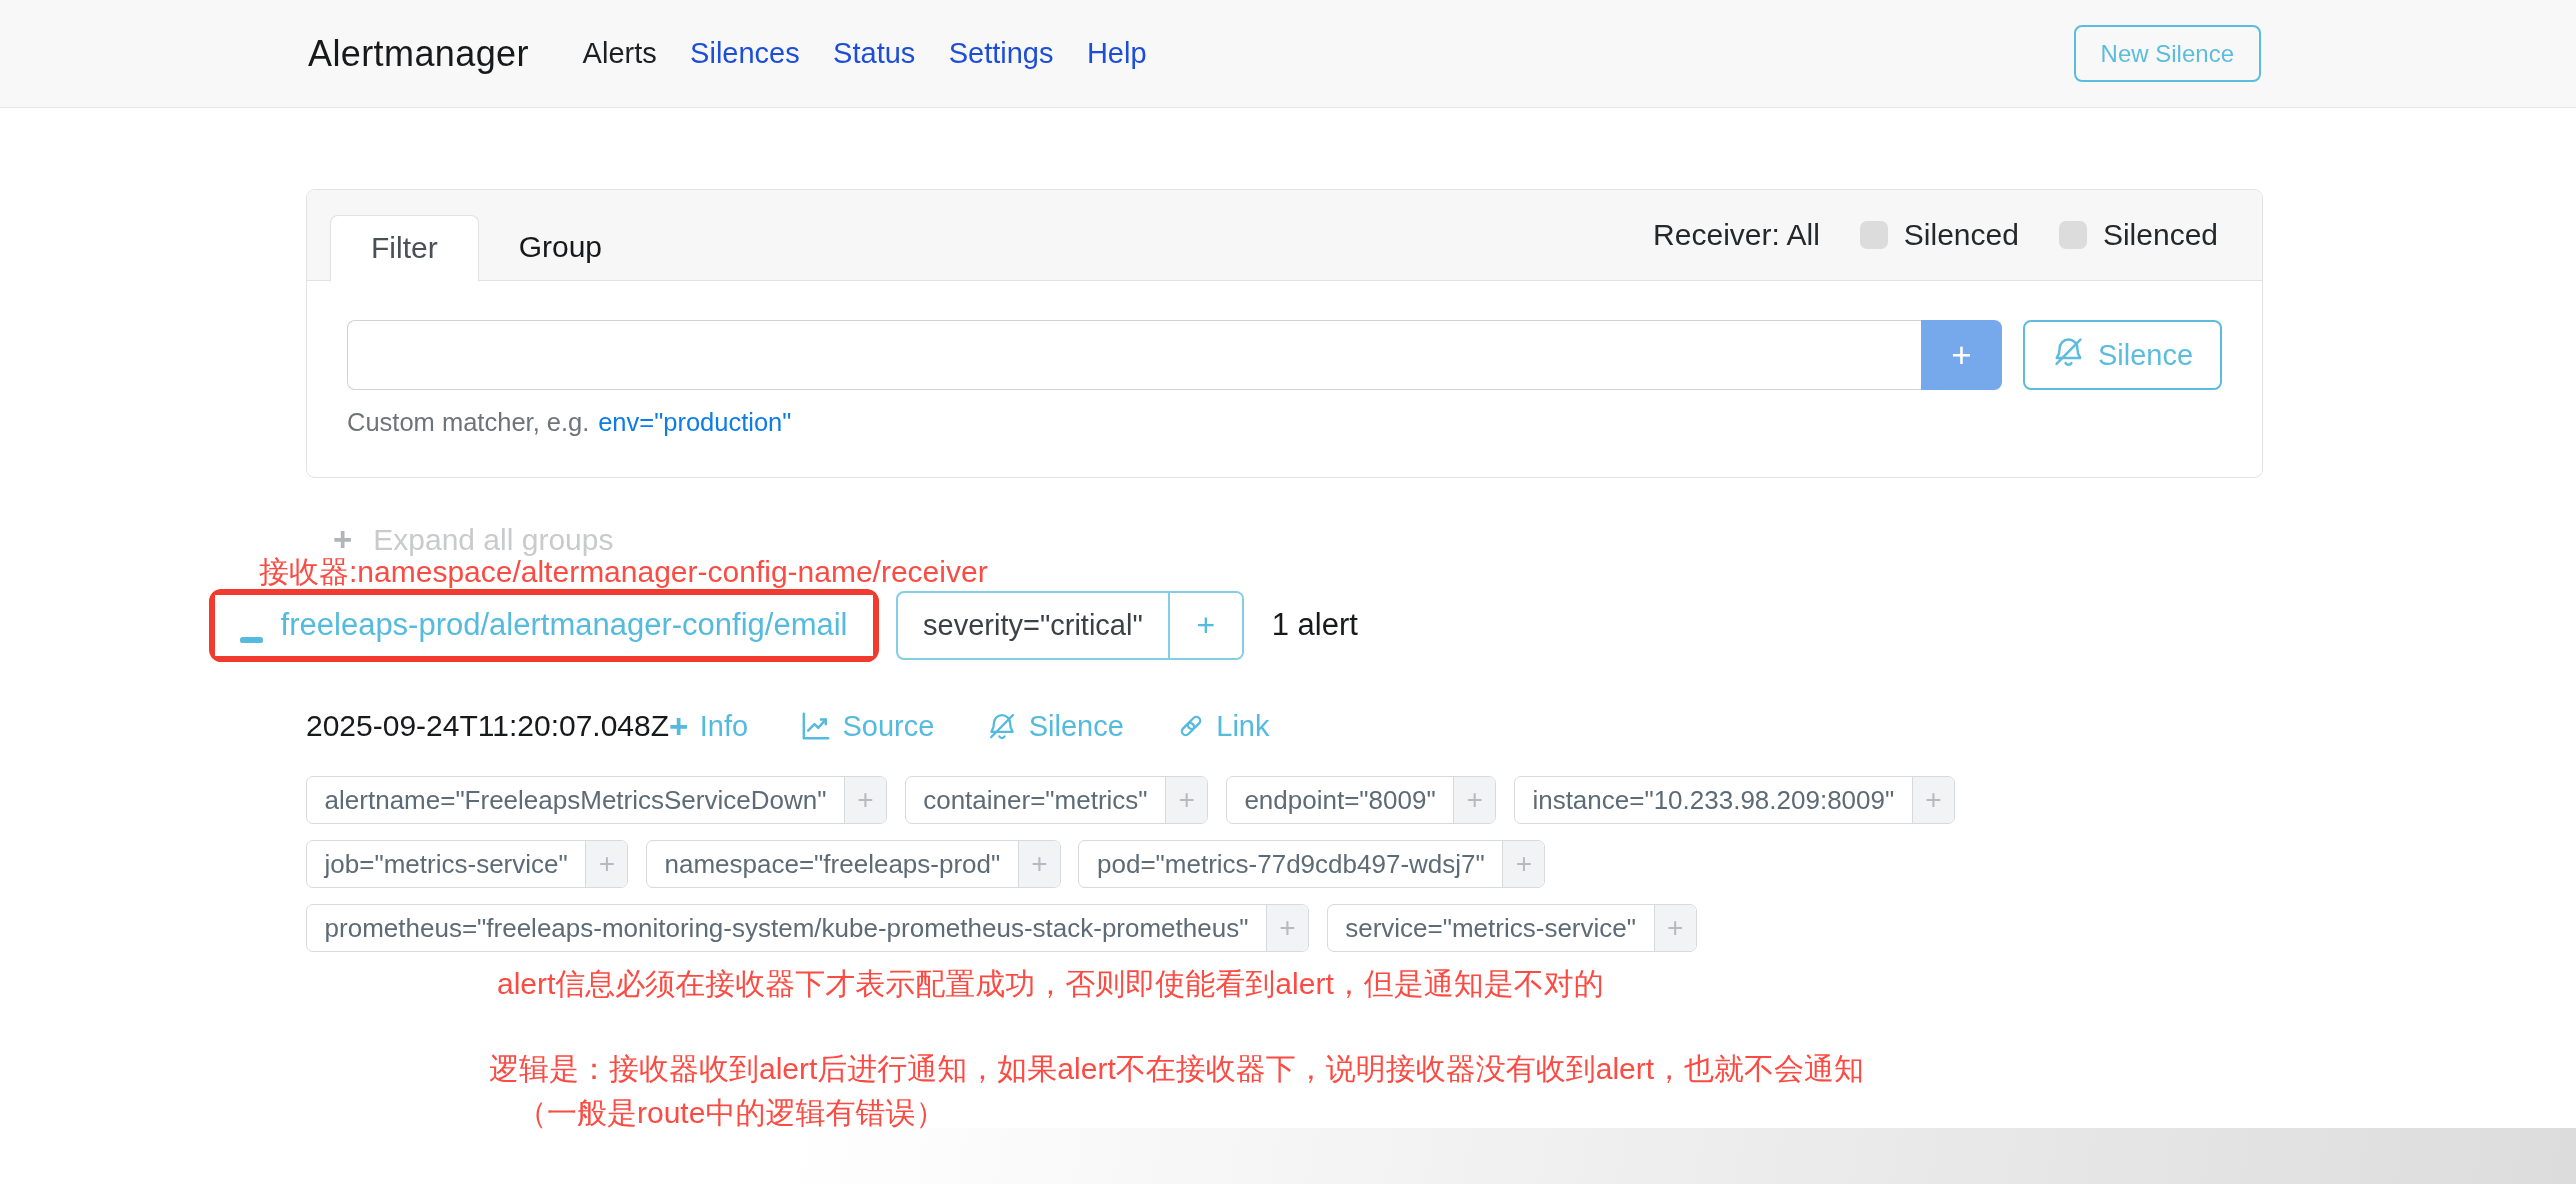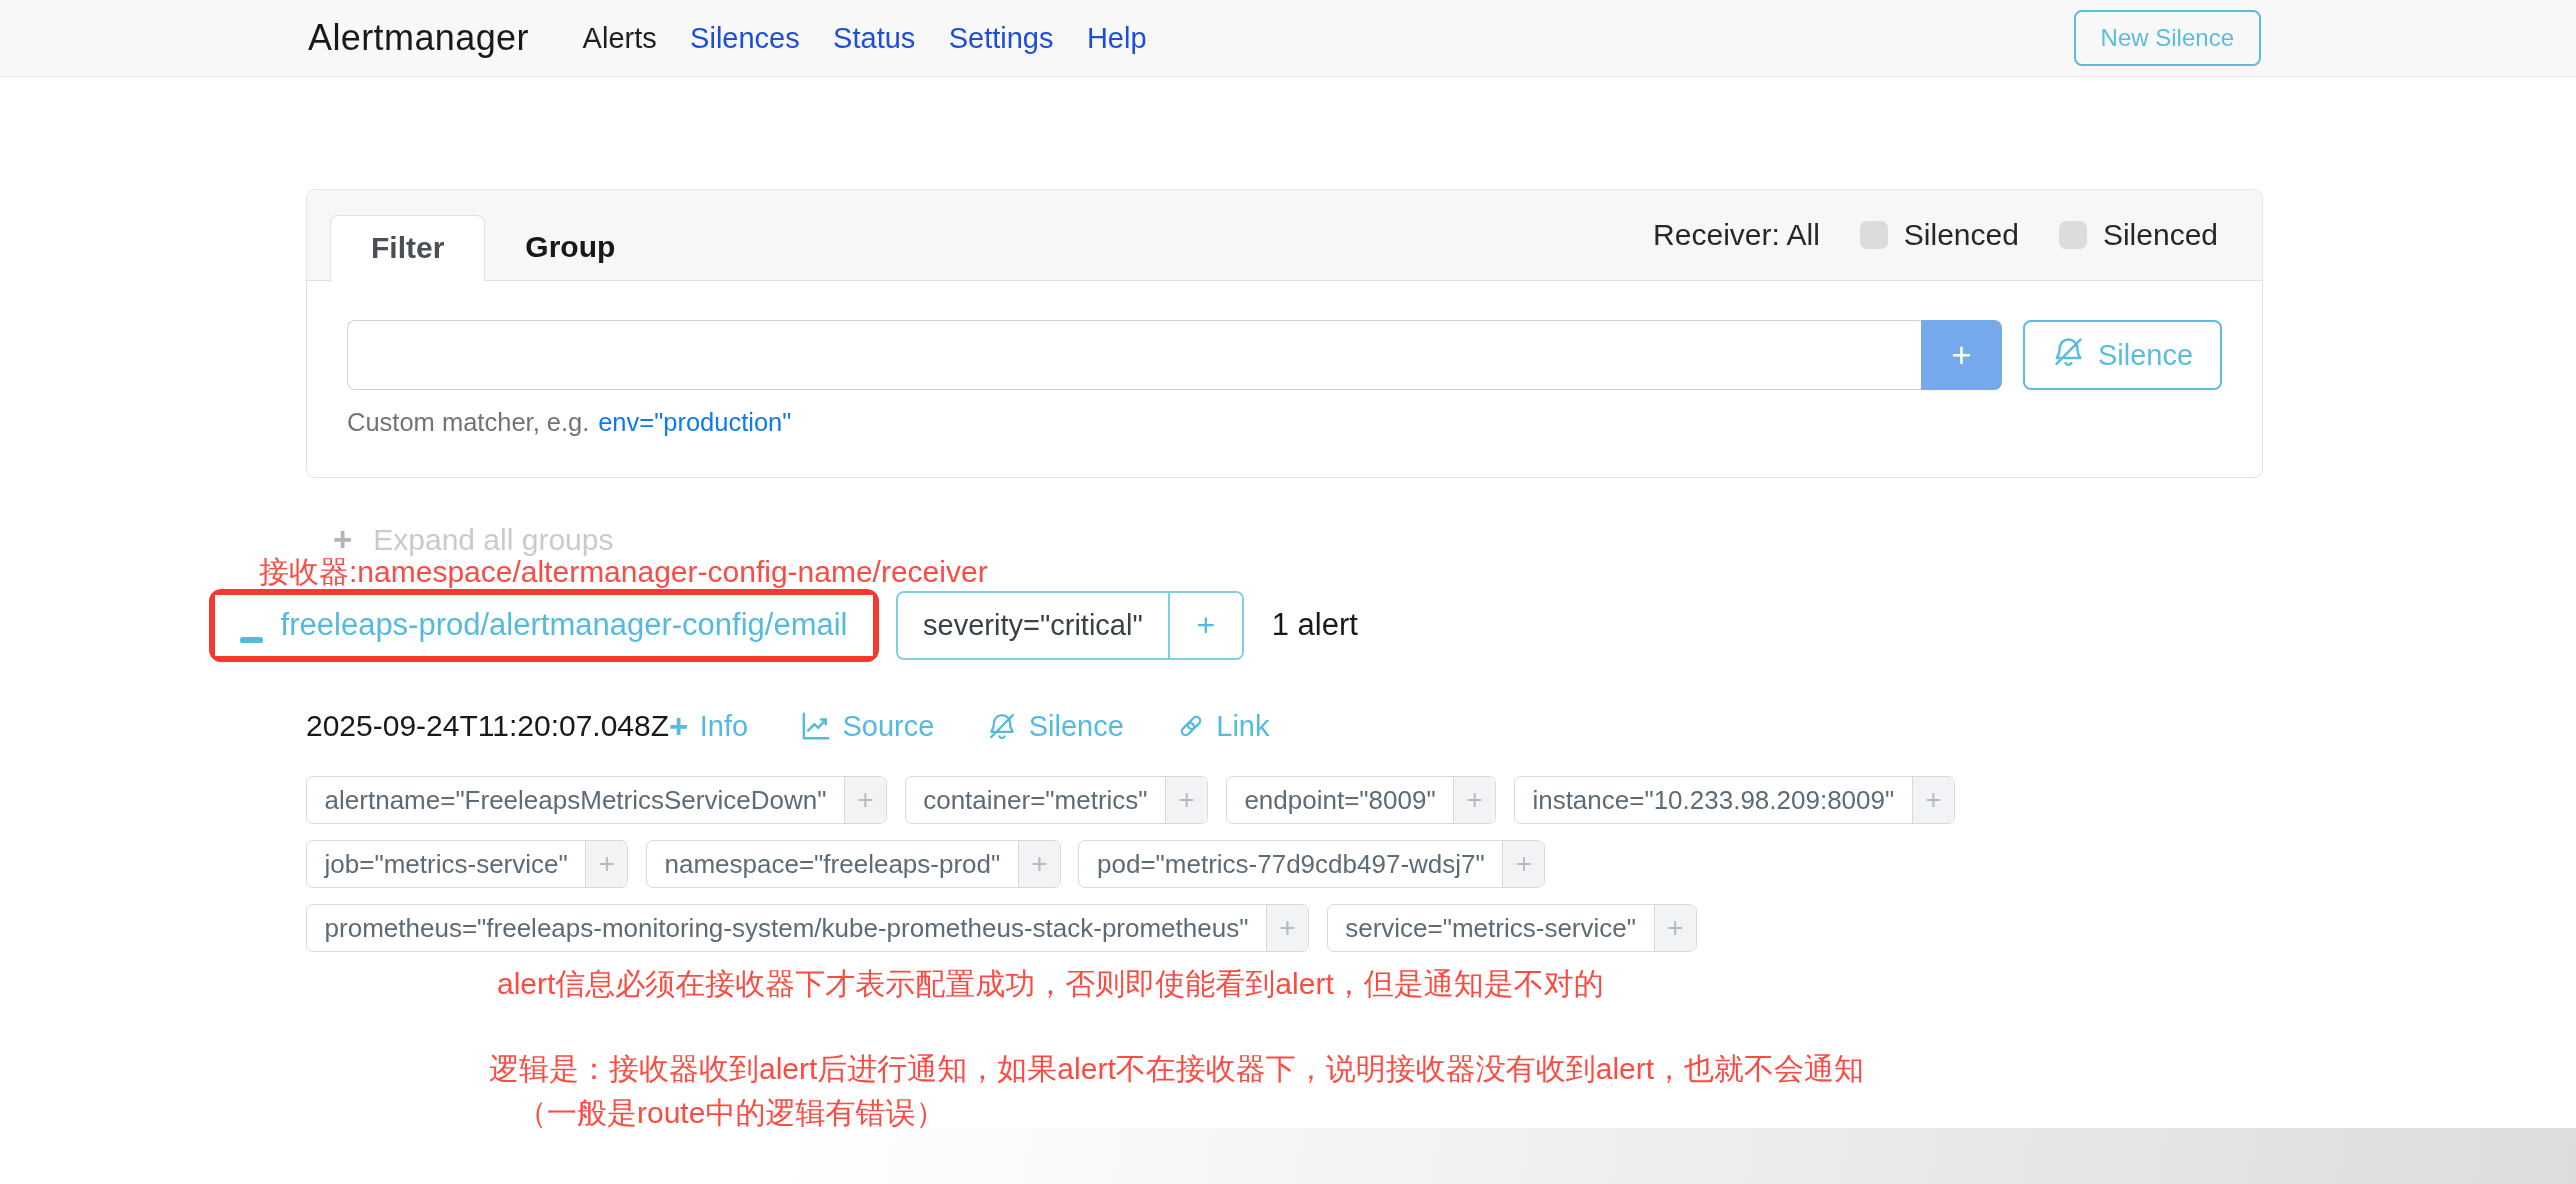--- a/index.html
+++ b/index.html
@@ -4,21 +4,21 @@
 <style>
   * { margin:0; padding:0; box-sizing:border-box; }
   body { background:#ffffff; }
   .screen {
     position:relative; width:2576px; height:1184px; background:#ffffff;
     font-family:"Liberation Sans", sans-serif; overflow:hidden; color:#212529;
   }
 
   
   .navbar {
-    position:absolute; top:0; left:0; right:0; height:77px;
+    position:absolute; top:0; left:0; right:0; height:108px;
     background:#f8f8f8; border-bottom:1.8px solid #e4e4e4;
     display:flex; align-items:center;
   }
   .brand { margin-left:308px; font-size:36px; color:#17191b; letter-spacing:0.4px; cursor:pointer; }
   .nav-links { display:flex; margin-left:37px; align-items:center; }
   .nav-link { padding:0 16.7px; font-size:29px; color:#1d4ed8; cursor:pointer; }
   .nav-link.active { color:#1d2023; }
   .new-silence-btn {
     margin-left:auto; margin-right:315px;
     border:2.6px solid #5cbcdd; color:#5cbcdd; background:transparent;
@@ -31,21 +31,21 @@
     position:absolute; left:306px; top:189px; width:1957px; height:289px;
     border:1.8px solid #e2e2e2; border-radius:8.8px; background:#fff;
   }
   .card-header {
     position:relative; height:91px; background:#f7f7f7;
     border-bottom:1.8px solid #e2e2e2; border-radius:8px 8px 0 0;
     display:flex; align-items:flex-end;
   }
   .tab {
     height:67px; display:flex; align-items:center; padding:7px 40px;
-    font-size:30px; cursor:pointer; position:relative;font-weight:bold;
+    font-size:30px; cursor:pointer; position:relative;
   }
   .tab.active {
     margin-left:23px; margin-bottom:-1.8px; background:#fff;
     border:1.8px solid #e2e2e2; border-bottom:1.8px solid #ffffff;
     border-radius:8px 8px 0 0; color:#4a5056; z-index:2;
   }
   .tab.inactive { color:#16181a; }
   .header-right {
     position:absolute; right:44px; top:50%; transform:translateY(-50%);
     display:flex; align-items:center; gap:40px; font-size:30px; color:#24282b;text-align:right;

